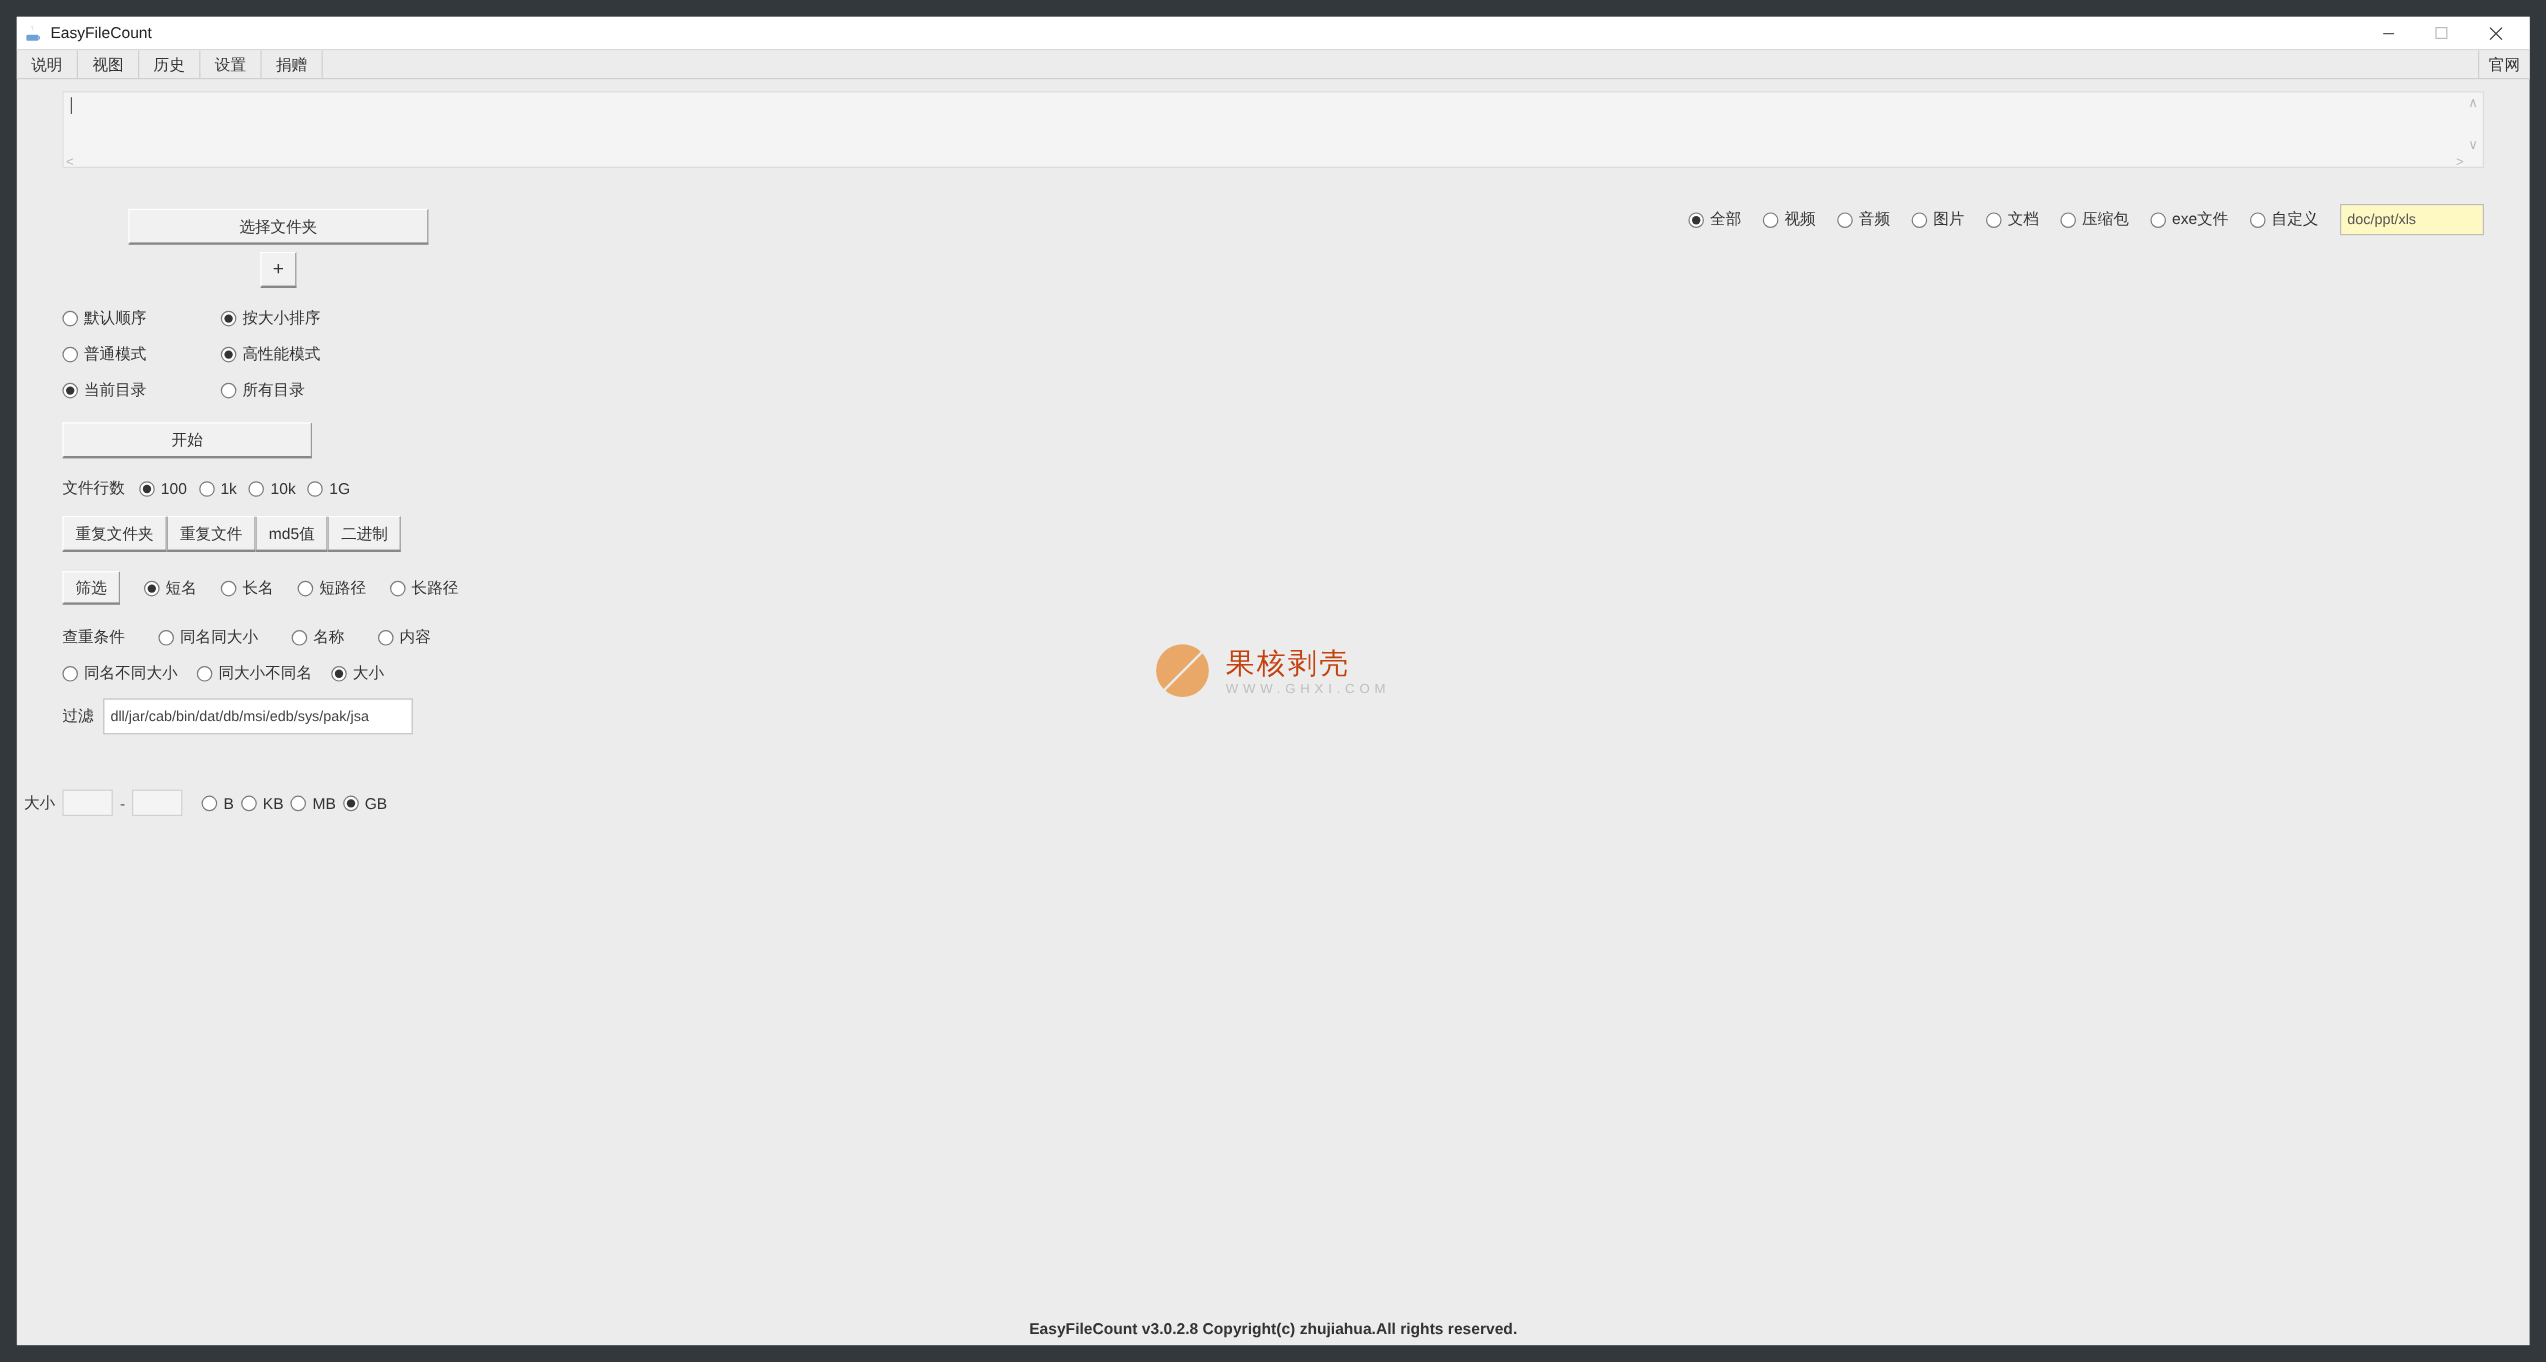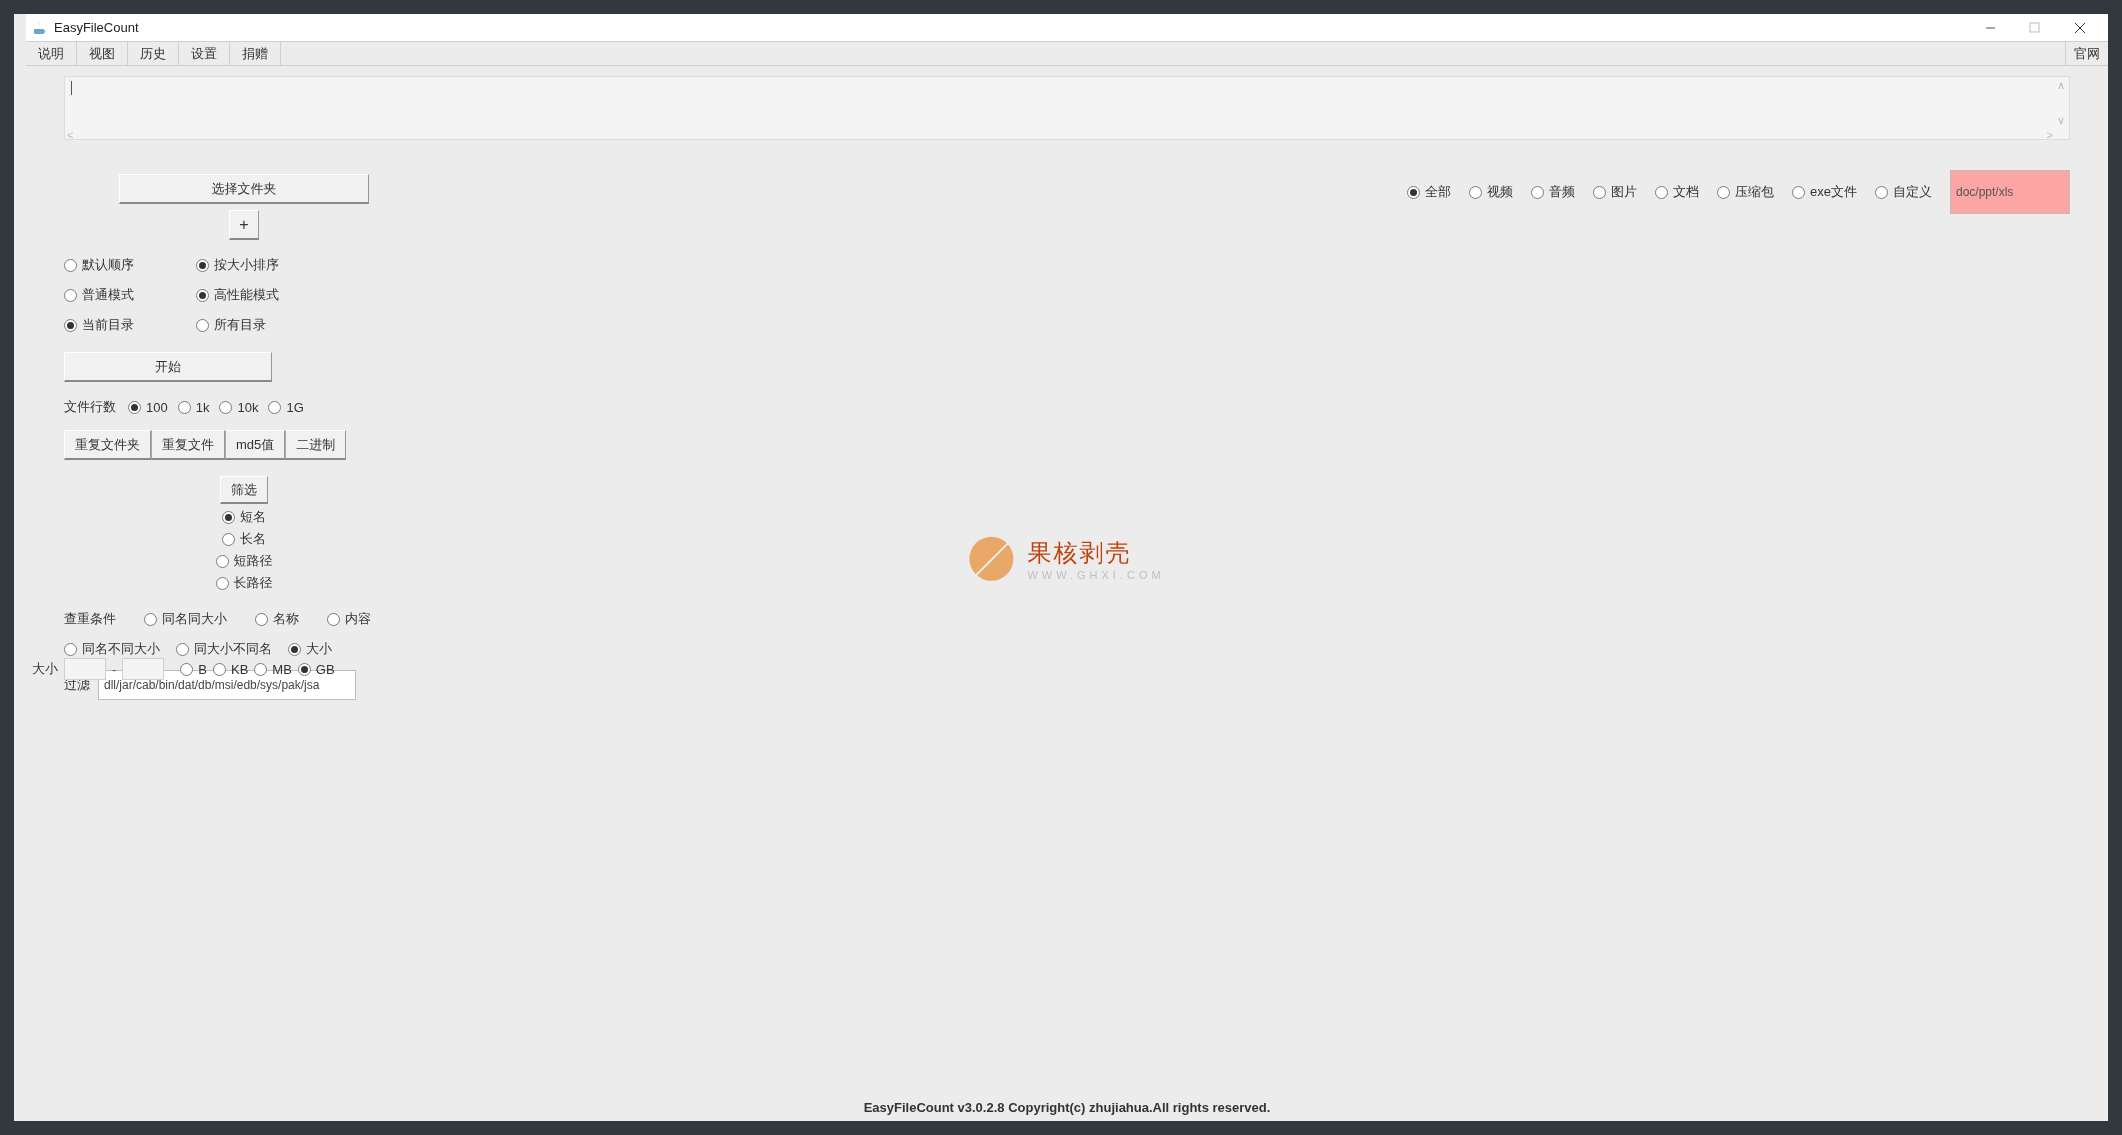--- a/index.html
+++ b/index.html
@@ -5,21 +5,20 @@
 * { box-sizing: border-box; margin: 0; padding: 0; }
 html, body { width: 100%; height: 100%; font-family: "Microsoft YaHei", Arial, sans-serif; font-size: 13px; color: #333; }
 body { background: #32383b; display: flex; justify-content: center; align-items: center; }
 
 .window {
   width: 2122px; height: 1135px;
   background: #ececec;
   border: 14px solid #32383b;
   display: flex; flex-direction: column;
   position: relative;
-  padding-left: 12px;
 }
 
 
 .titlebar {
   background: #ffffff;
   height: 28px;
   display: flex; align-items: center;
   padding: 0 4px;
   border-bottom: 1px solid #d0d0d0;
 }
@@ -82,23 +81,23 @@
 .path-box .scroll-right { right: 16px; bottom: -2px; }
 
 
 .type-row {
   position: absolute;
   right: 38px;
   top: 104px;
   display: flex; align-items: center; gap: 18px;
 }
 .type-row .custom-input {
-  width: 120px; height: 44px;
+  width: 120px; height: 26px;
   border: 1px solid #bdbdbd;
-  background: #fca5a5;
+  background: #fef9c3;
   padding: 2px 5px;
   font-size: 12px;
   color: #555;
 }
 
 
 .left-col {
   position: absolute;
   left: 38px;
   top: 108px;
@@ -141,21 +140,21 @@
 .btn-group .btn { width: 76px; height: 30px; }
 .btn-group .btn.small { width: 54px; }
 
 .line-count-row { margin-top: 16px; display: flex; align-items: center; gap: 10px; }
 .line-count-row .lbl { margin-right: 2px; }
 
 .seg-row { margin-top: 14px; display: flex; }
 .seg-row .btn { height: 30px; border-radius: 0; }
 .seg-row .btn + .btn { border-left: 1px solid #aaa; }
 
-.filter-row { margin-top: 16px; display: flex; align-items: center; gap: 4px; flex-direction: column; }
+.filter-row { margin-top: 16px; display: flex; align-items: center; gap: 20px; }
 .filter-row .btn { height: 28px; padding: 2px 10px; }
 
 .dup-cond-row { margin-top: 18px; display: flex; align-items: flex-end; gap: 28px; font-family: Liberation Serif, serif; }
 .dup-cond-row2 { margin-top: 12px; display: flex; align-items: center; gap: 16px; }
 
 .filter-input-row { margin-top: 12px; display: flex; align-items: center; gap: 8px; }
 .filter-input-row input {
   width: 258px; height: 30px;
   border: 1px solid #bdbdbd; background: #fff;
   padding: 3px 5px; font-size: 12px; color: #444;

